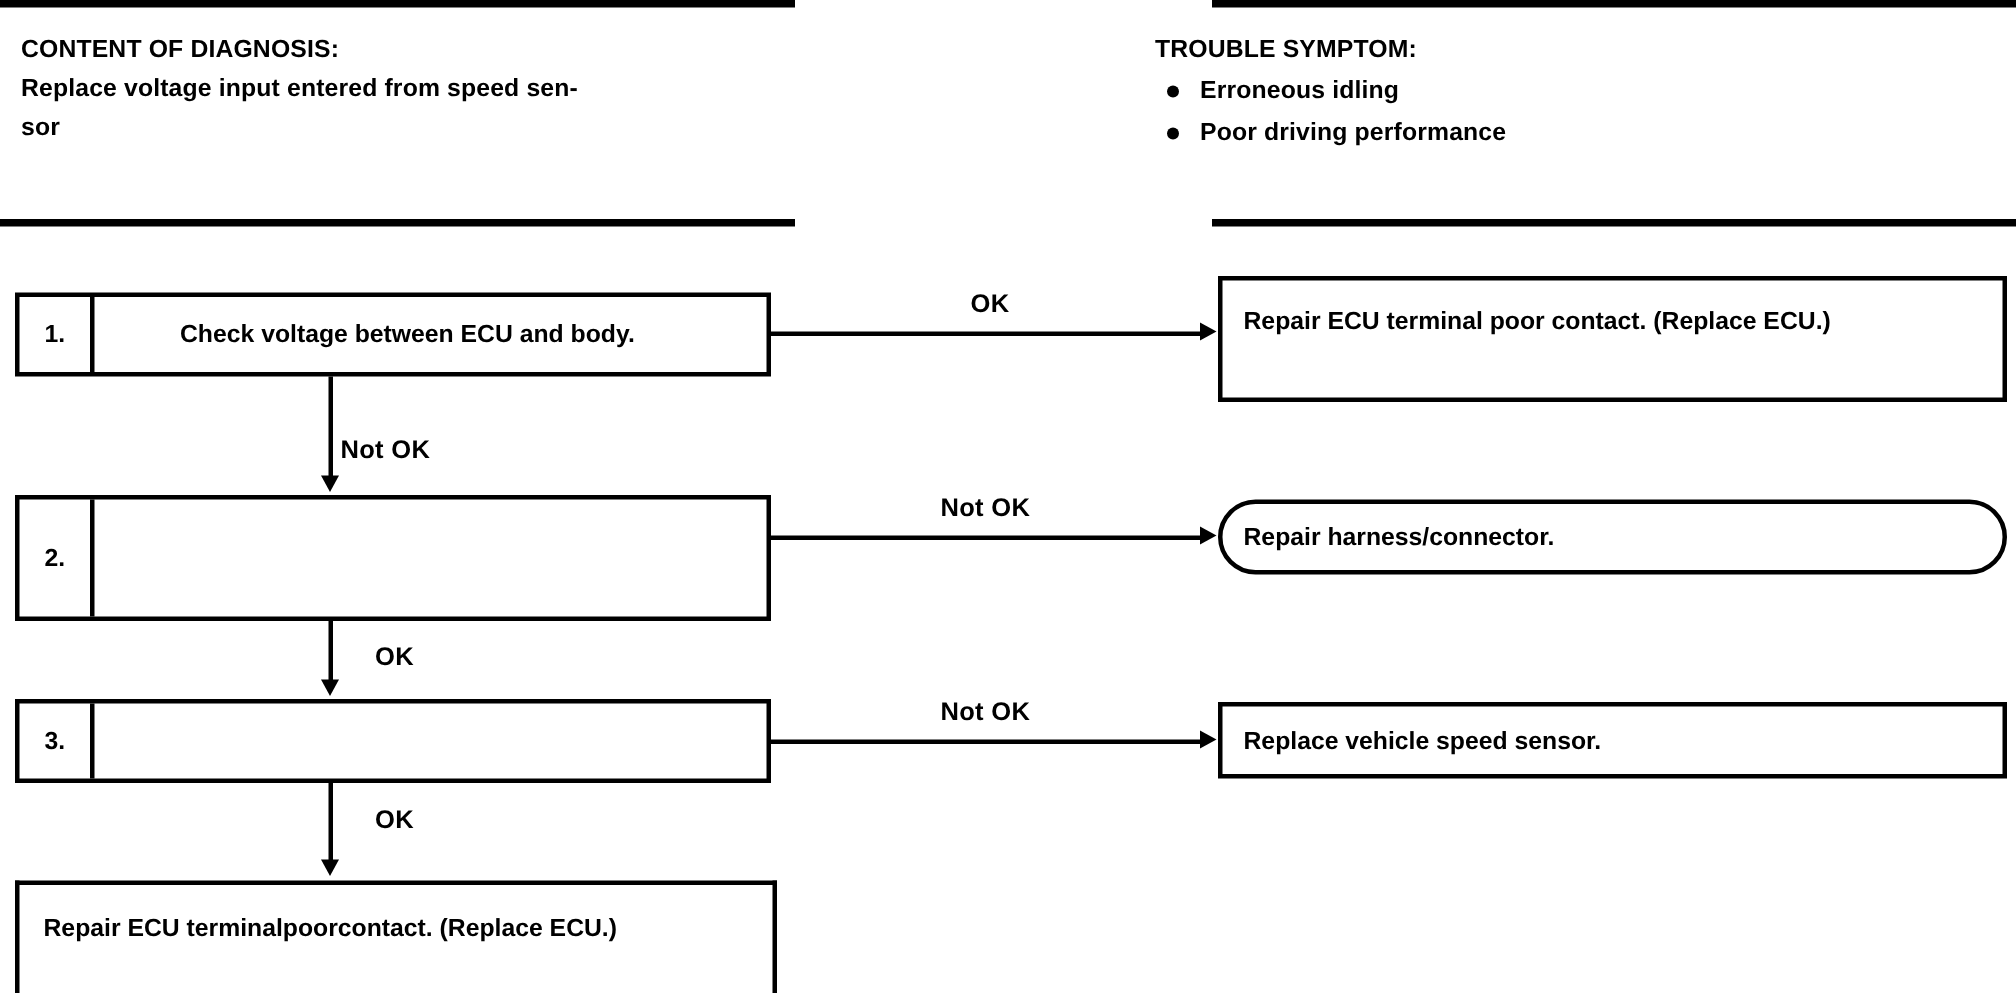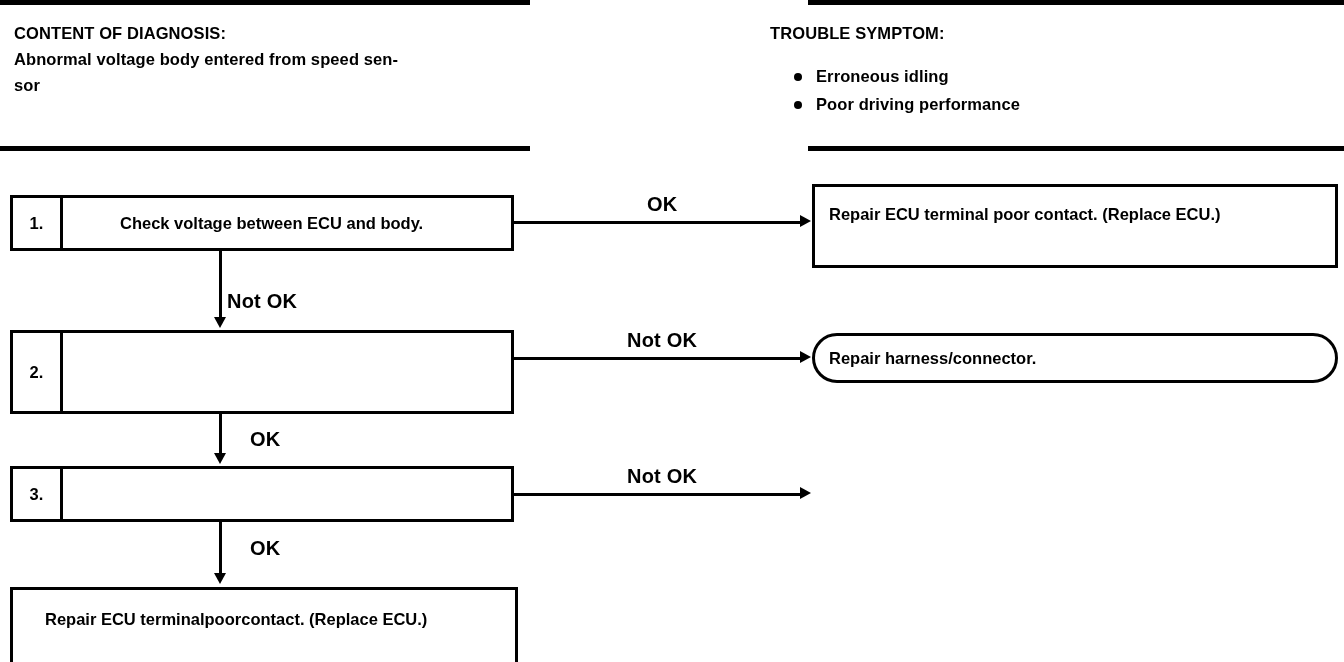--- a/index.html
+++ b/index.html
@@ -39,21 +39,21 @@
     letter-spacing: 0.1px;
   }
   .header-left  { left: 2px;   top: 20px; width: 528px; margin-left: 12px; }
   .header-right { left: 770px; top: 20px; width: 534px; }
 
   .header-title { display: block; white-space: pre; }
   .header-sub   { display: block; }
 
   ul.symptom-list {
     list-style: none;
-    margin: 16px;
+    margin: 0;
     padding: 0;
   }
   ul.symptom-list li {
     position: relative;
     padding-left: 30px;
     line-height: 28px;
   }
   ul.symptom-list li .bullet {
     position: absolute;
     left: 8px;
@@ -109,21 +109,21 @@
   .result-box {
     display: flex;
     align-items: flex-start;
     padding: 12px 14px 0 14px;
   }
   .result-box.mid { align-items: center; padding-top: 0; }
 
   
   .terminal-box {
     display: block;
-    padding: 14px 16px 0 32px;
+    padding: 14px 16px 0 16px;
   }
 
   
   #box-1       { left: 10px;  top: 195px; width: 504px; height: 56px; }
   #box-2       { left: 10px;  top: 330px; width: 504px; height: 84px; }
   #box-3       { left: 10px;  top: 466px; width: 504px; height: 56px; }
   #box-final   { left: 10px;  top: 587px; width: 508px; height: 75px; border-bottom: none; }
 
   #res-1 { left: 812px; top: 184px; width: 526px; height: 84px; }
   #res-2 { left: 812px; top: 333px; width: 526px; height: 50px; border-radius: 25px; }
@@ -154,21 +154,21 @@
     position: absolute;
     width: 0;
     height: 0;
     border-left: 6px solid transparent;
     border-right: 6px solid transparent;
     border-top: 11px solid #000000;
   }
 
   .edge-label {
     position: absolute;
-    font-size: 20px;
+    font-size: 17px;
     font-weight: bold;
     white-space: nowrap;
     letter-spacing: 0.2px;
   }
 
   
   #h1      { left: 513px; top: 221px; width: 292px; }
   #h1-head { left: 800px; top: 215px; }
   #h1-lbl  { left: 647px; top: 193px; }
 
@@ -202,21 +202,21 @@
 
 <div id="page">
 
   <div class="rule rule-left-top"></div>
   <div class="rule rule-right-top"></div>
   <div class="rule rule-left-bot"></div>
   <div class="rule rule-right-bot"></div>
 
   <div class="header-block header-left">
     <span class="header-title">CONTENT OF DIAGNOSIS:</span>
-    <span class="header-sub header-title">Abnormal voltage body entered from speed sen-
+    <span class="header-sub header-title">Replace voltage input entered from speed sen-
 sor</span>
   </div>
 
   <div class="header-block header-right">
     <span class="header-title">TROUBLE SYMPTOM:</span>
     <ul class="symptom-list">
       <li>
         <span class="bullet"></span>
         <span>Erroneous idling</span>
       </li>
@@ -263,20 +263,23 @@
   <div class="edge-label" id="v2-lbl">OK</div>
 
   <div class="box step-box" id="box-3">
     <div class="step-num">3.</div>
   </div>
 
   <div class="line-h" id="h3"></div>
   <div class="arrow-right" id="h3-head"></div>
   <div class="edge-label" id="h3-lbl">Not OK</div>
 
+  <div class="box result-box mid" id="res-3">
+    <span>Replace vehicle speed sensor.</span>
+  </div>
 
   <div class="line-v" id="v3"></div>
   <div class="arrow-down" id="v3-head"></div>
   <div class="edge-label" id="v3-lbl">OK</div>
 
   <div class="box terminal-box" id="box-final">
     <span>Repair  ECU  terminalpoorcontact.  (Replace ECU.)</span>
   </div>
 
 </div>

